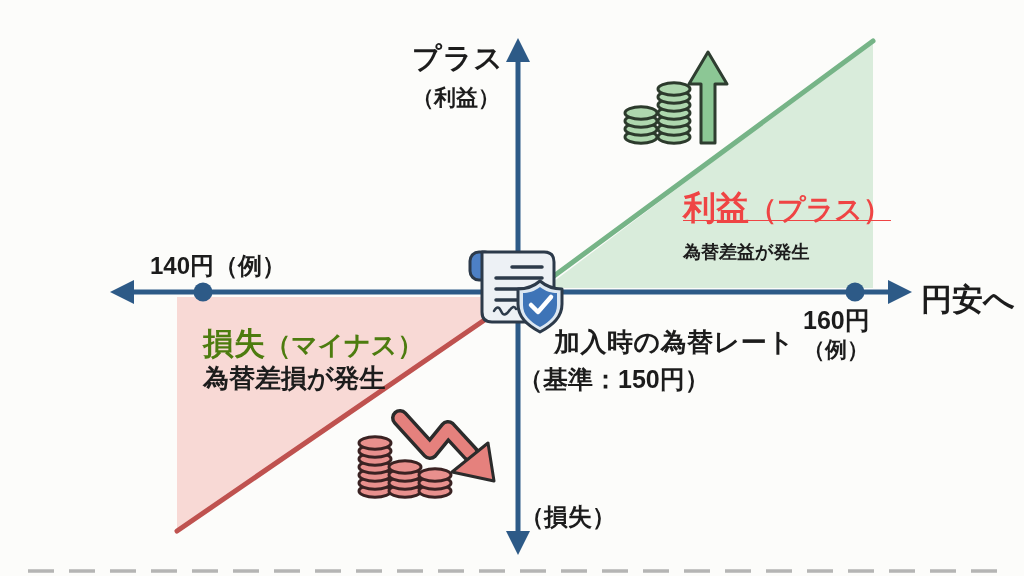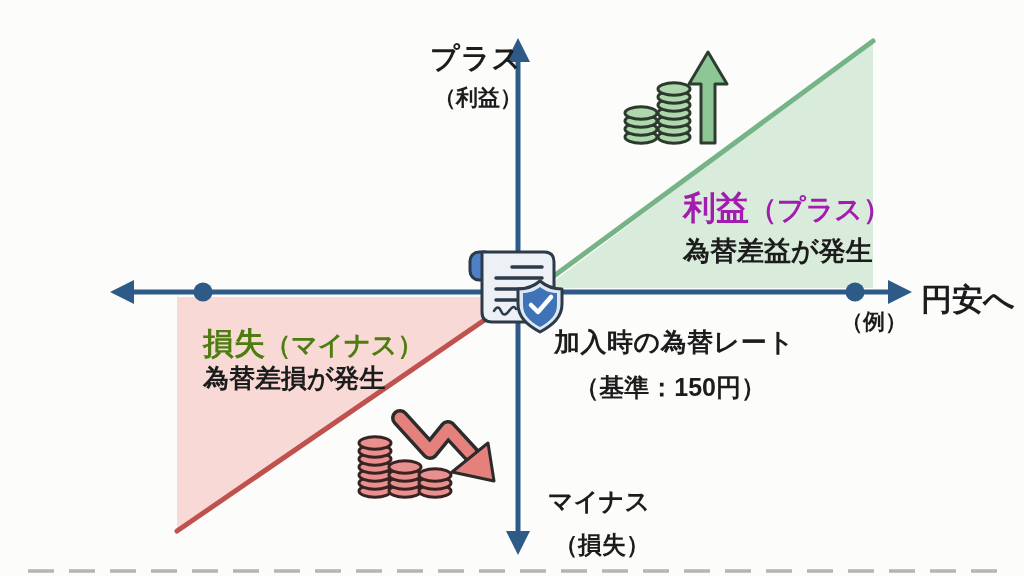--- a/index.html
+++ b/index.html
@@ -14,47 +14,47 @@
     overflow:hidden;
   }
   .stage svg{position:absolute;left:0;top:0;}
   .lbl{
     position:absolute;
     color:#1c1c1c;
     font-weight:700;
     line-height:1.12;
     white-space:nowrap;
   }
-  .center-col{text-align:right;}
+  .center-col{text-align:left;}
   
   .plus-col{left:412px;top:42px;width:110px;}
   .plus-main{font-size:29px;letter-spacing:1px;}
   .plus-sub{font-size:22px;margin-top:12px;}
   .minus-col{left:520px;top:487px;width:130px;}
   .minus-main{font-size:25px;}
   .minus-sub{font-size:24px;margin-top:17px;}
   .left-axis-lbl{left:16px;top:273px;font-size:31px;}
   .right-axis-lbl{left:921px;top:275px;font-size:31px;margin-top:8px;}
   .marker-left{left:150px;top:253px;width:155px;font-size:24px;}
   .marker-right{left:803px;top:306px;width:104px;}
   .marker-right .val{font-size:25px;}
   .marker-right .note{font-size:22px;margin-top:4px;}
   
-  .profit-title{left:683px;top:190px;color:#a21caf;}
+  .profit-title{left:683px;top:190px;color:#ef4444;text-decoration:underline;}
   .profit-title .big{font-size:33px;}
   .profit-title .paren{font-size:28px;}
-  .profit-desc{left:683px;top:236px;font-size:27px;}
+  .profit-desc{left:683px;top:242px;font-size:18px;}
   .loss-title{left:203px;top:327px;color:#4d7c0f;}
   .loss-title .big{font-size:31px;}
   .loss-title .paren{font-size:26px;}
   .loss-desc{left:203px;top:364px;font-size:26px;text-align:center;}
   
   .center-note{left:518px;top:328px;width:248px;}
   .center-note .t1{font-size:26px;letter-spacing:0.5px;margin-left:36px;}
-  .center-note .t2{font-size:25px;margin-top:16px;}
+  .center-note .t2{font-size:25px;margin-top:8px;}
 </style>
 </head>
 <body>
 
 <div class="stage">
 
   <svg width="1024" height="576" viewBox="0 0 1024 576">
     <defs>
       <ellipse id="coinG" cx="0" cy="0" rx="16" ry="6.2" fill="#aed7ae" stroke="#2c3a2c" stroke-width="3"></ellipse>
       <ellipse id="coinR" cx="0" cy="0" rx="16" ry="6.2" fill="#e8908d" stroke="#3a2222" stroke-width="3"></ellipse>
@@ -122,27 +122,28 @@
     </g>
 
     <line x1="28" y1="571" x2="1012" y2="571" stroke="#6e6e6e" stroke-opacity="0.5" stroke-width="3.5" stroke-dasharray="26 15"></line>
   </svg>
 
   <div class="lbl center-col plus-col">
     <div class="plus-main">プラス</div>
     <div class="plus-sub">（利益）</div>
   </div>
   <div class="lbl center-col minus-col">
-    <div class="minus-main">マイナス</div>
     <div class="minus-sub">（損失）</div>
   </div>
 
   <div class="lbl right-axis-lbl">円安へ</div>
 
+  <div class="lbl center-col marker-left">140円（例）</div>
   <div class="lbl center-col marker-right">
+    <div class="val">160円</div>
     <div class="note">（例）</div>
   </div>
 
   <div class="lbl profit-title">
     <span class="big">利益</span><span class="paren">（プラス）</span>
   </div>
   <div class="lbl profit-desc">為替差益が発生</div>
 
   <div class="lbl loss-title">
     <span class="big">損失</span><span class="paren">（マイナス）</span>

